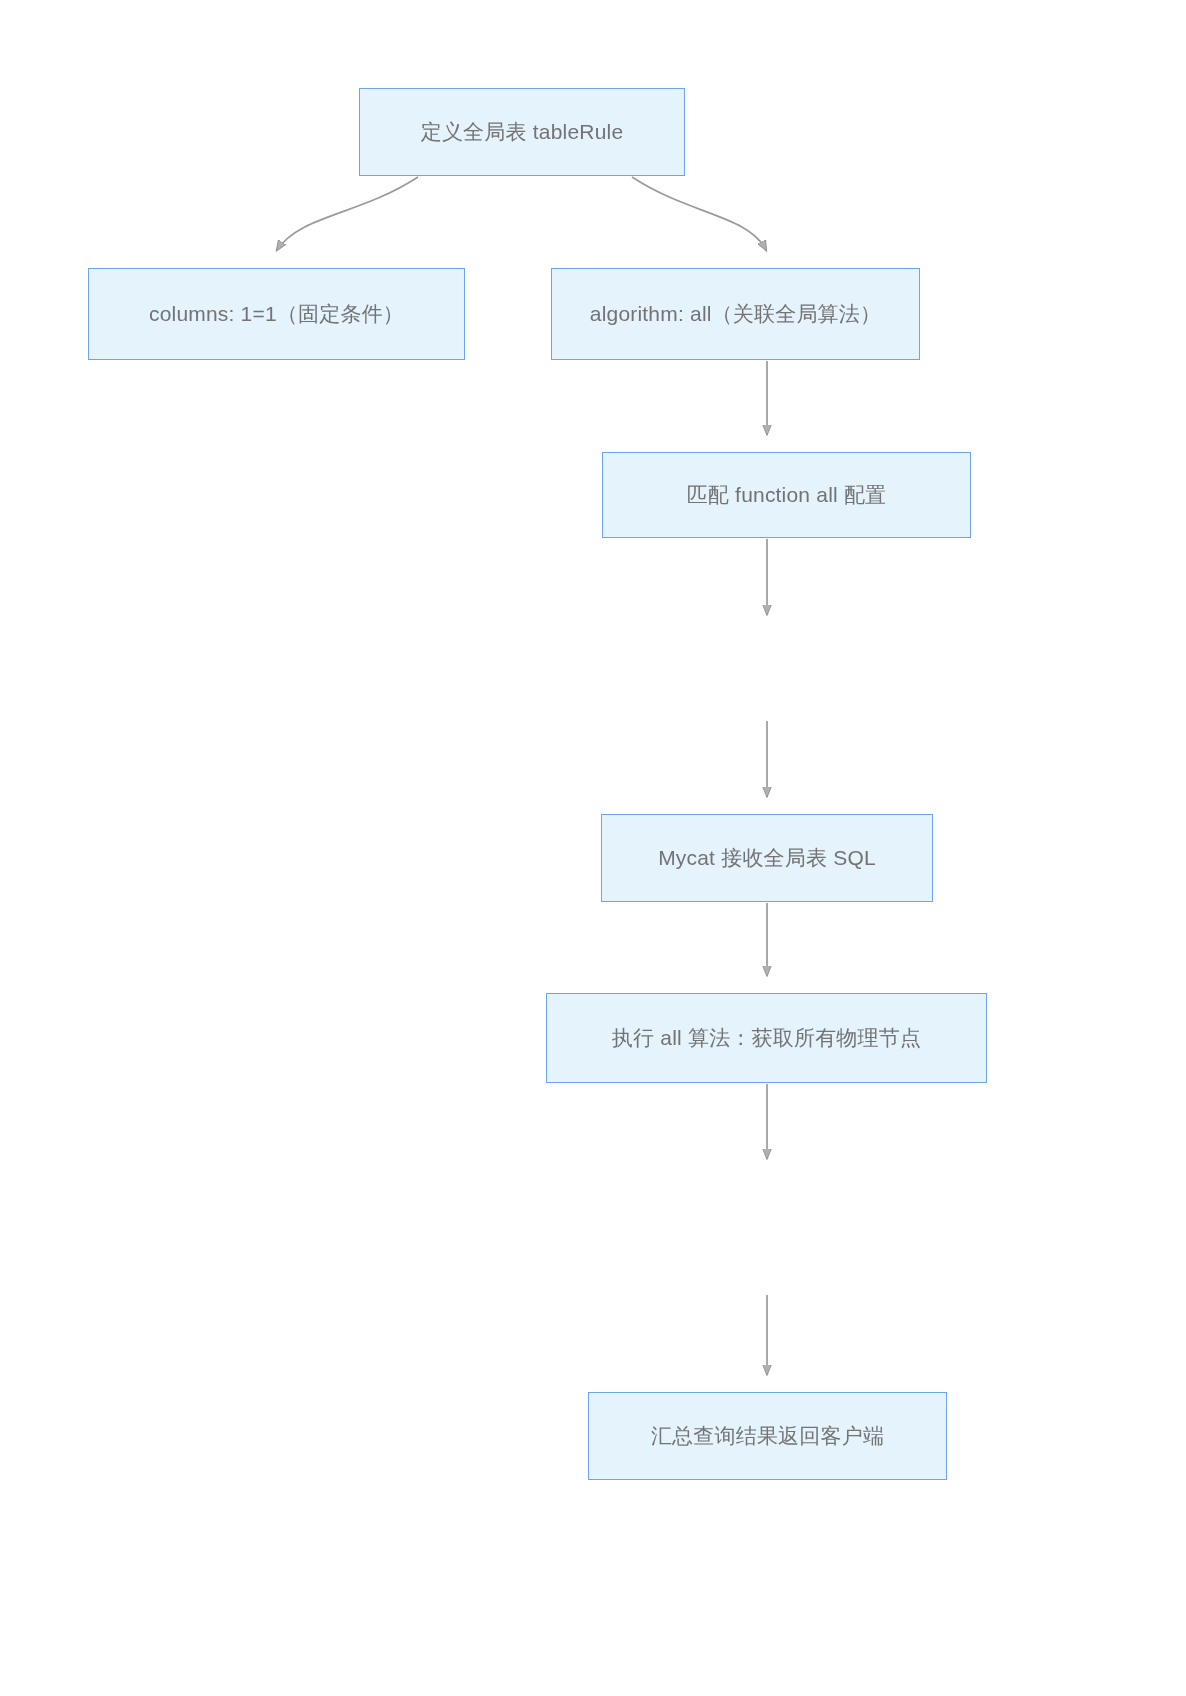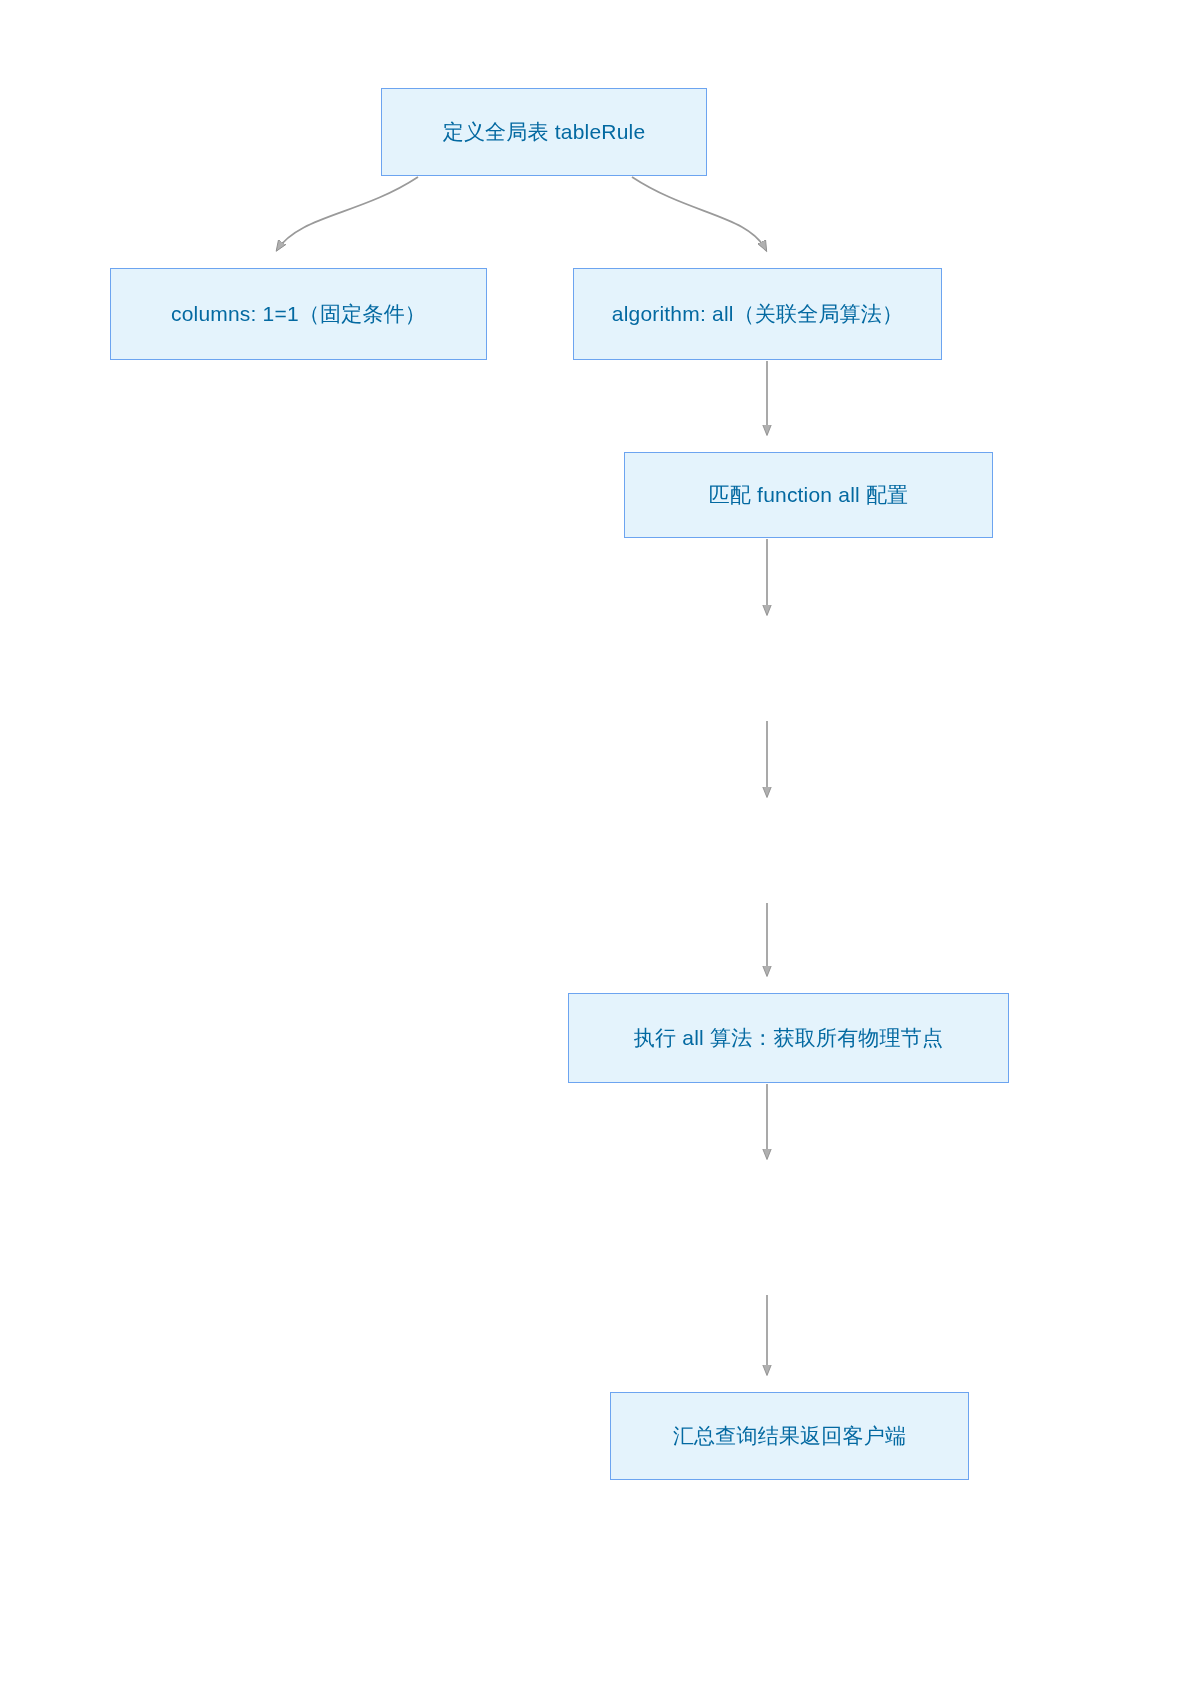--- a/index.html
+++ b/index.html
@@ -30,26 +30,25 @@
   }
   .node {
     position: absolute;
     box-sizing: border-box;
     background: #e4f3fc;
     border: 1.6px solid #6ca4f0;
     display: flex;
     align-items: center;
     justify-content: center;
     text-align: center;
-    color: #0369a1;
+    color: #737373;
     font-size: 21px;
     line-height: 1.45;
     letter-spacing: 0.2px;
     padding: 6px 14px;
-    margin-left: 22px;
   }
   .node-label {
     display: block;
     white-space: pre-line;
   }
   
   #node-root        { left: 359px; top: 88px;   width: 326px; height: 88px; }
   #node-columns     { left: 88px;  top: 268px;  width: 377px; height: 92px; }
   #node-algorithm   { left: 551px; top: 268px;  width: 369px; height: 92px; }
   #node-function    { left: 602px; top: 452px;  width: 369px; height: 86px; }
@@ -93,20 +92,23 @@
 
   <div class="node" id="node-algorithm">
     <span class="node-label">algorithm: all（关联全局算法）</span>
   </div>
 
   <div class="node" id="node-function">
     <span class="node-label">匹配 function all 配置</span>
   </div>
 
 
+  <div class="node" id="node-mycat">
+    <span class="node-label">Mycat 接收全局表 SQL</span>
+  </div>
 
   <div class="node" id="node-execute">
     <span class="node-label">执行 all 算法：获取所有物理节点</span>
   </div>
 
 
   <div class="node" id="node-summary">
     <span class="node-label">汇总查询结果返回客户端</span>
   </div>
 

